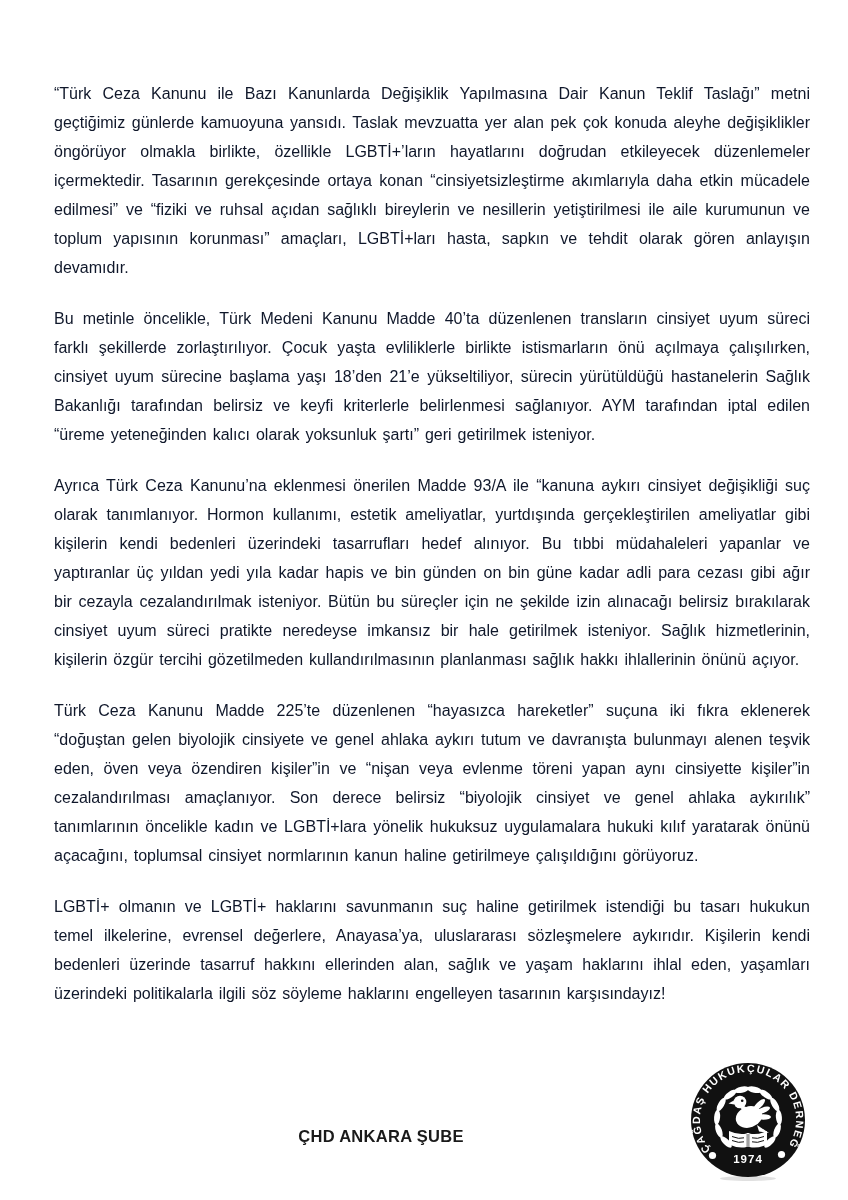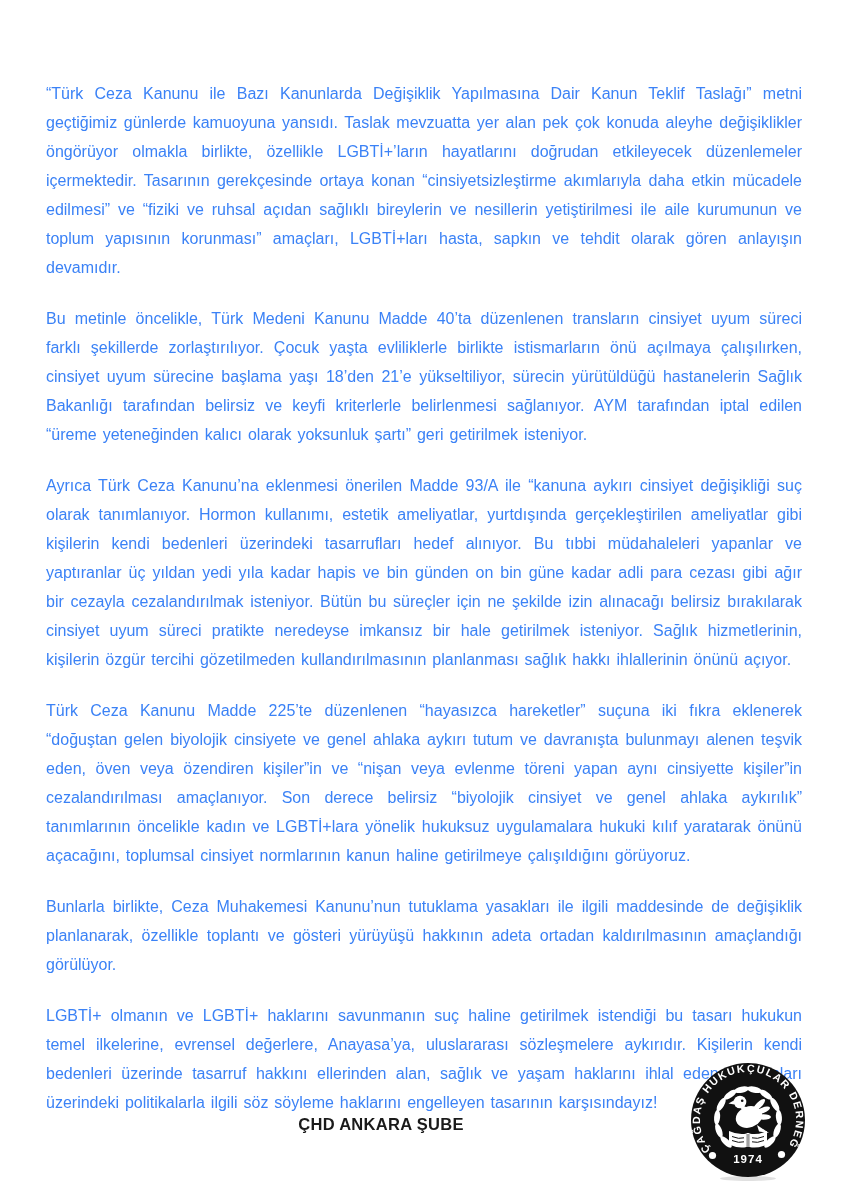--- a/index.html
+++ b/index.html
@@ -11,45 +11,45 @@
     font-family: "Liberation Sans", sans-serif;
     overflow: hidden;
   }
   .page {
     position: absolute;
     inset: 0;
     background: #ffffff;
   }
   .content {
     position: absolute;
-    left: 46px;
+    left: 54px;
     top: 79px;
     width: 756px;
-    color: #3b82f6;
+    color: #0f172a;
     font-size: 16px;
     line-height: 29px;
     text-align: justify;
   }
   .content p {
     margin: 0 0 22px 0;
     word-spacing: 1.5px;
   }
   .footer {
     position: absolute;
     left: 46px;
     top: 1106px;
     width: 670px;
     text-align: center;
     color: #1a1a1a;
     font-weight: bold;
     font-size: 16.5px;
     line-height: 28px;
     letter-spacing: 0.3px;
   }
-  .footer .footer-line { margin: 4px; }
+  .footer .footer-line { margin: 16px; }
   .logo {
     position: absolute;
     left: 688px;
     top: 1060px;
     width: 120px;
     height: 122px;
   }
   .ring-text {
     font-family: "Liberation Sans", sans-serif;
     font-weight: bold;
@@ -68,21 +68,20 @@
 </head>
 <body>
 
 <div class="page">
 
   <div class="content">
     <p>“Türk Ceza Kanunu ile Bazı Kanunlarda Değişiklik Yapılmasına Dair Kanun Teklif Taslağı” metni geçtiğimiz günlerde kamuoyuna yansıdı. Taslak mevzuatta yer alan pek çok konuda aleyhe değişiklikler öngörüyor olmakla birlikte, özellikle LGBTİ+’ların hayatlarını doğrudan etkileyecek düzenlemeler içermektedir. Tasarının gerekçesinde ortaya konan “cinsiyetsizleştirme akımlarıyla daha etkin mücadele edilmesi” ve “fiziki ve ruhsal açıdan sağlıklı bireylerin ve nesillerin yetiştirilmesi ile aile kurumunun ve toplum yapısının korunması” amaçları, LGBTİ+ları hasta, sapkın ve tehdit olarak gören anlayışın devamıdır.</p>
     <p>Bu metinle öncelikle, Türk Medeni Kanunu Madde 40’ta düzenlenen transların cinsiyet uyum süreci farklı şekillerde zorlaştırılıyor. Çocuk yaşta evliliklerle birlikte istismarların önü açılmaya çalışılırken, cinsiyet uyum sürecine başlama yaşı 18’den 21’e yükseltiliyor, sürecin yürütüldüğü hastanelerin Sağlık Bakanlığı tarafından belirsiz ve keyfi kriterlerle belirlenmesi sağlanıyor. AYM tarafından iptal edilen “üreme yeteneğinden kalıcı olarak yoksunluk şartı” geri getirilmek isteniyor.</p>
     <p>Ayrıca Türk Ceza Kanunu’na eklenmesi önerilen Madde 93/A ile “kanuna aykırı cinsiyet değişikliği suç olarak tanımlanıyor. Hormon kullanımı, estetik ameliyatlar, yurtdışında gerçekleştirilen ameliyatlar gibi kişilerin kendi bedenleri üzerindeki tasarrufları hedef alınıyor. Bu tıbbi müdahaleleri yapanlar ve yaptıranlar üç yıldan yedi yıla kadar hapis ve bin günden on bin güne kadar adli para cezası gibi ağır bir cezayla cezalandırılmak isteniyor. Bütün bu süreçler için ne şekilde izin alınacağı belirsiz bırakılarak cinsiyet uyum süreci pratikte neredeyse imkansız bir hale getirilmek isteniyor. Sağlık hizmetlerinin, kişilerin özgür tercihi gözetilmeden kullandırılmasının planlanması sağlık hakkı ihlallerinin önünü açıyor.</p>
     <p>Türk Ceza Kanunu Madde 225’te düzenlenen “hayasızca hareketler” suçuna iki fıkra eklenerek “doğuştan gelen biyolojik cinsiyete ve genel ahlaka aykırı tutum ve davranışta bulunmayı alenen teşvik eden, öven veya özendiren kişiler”in ve “nişan veya evlenme töreni yapan aynı cinsiyette kişiler”in cezalandırılması amaçlanıyor. Son derece belirsiz “biyolojik cinsiyet ve genel ahlaka aykırılık” tanımlarının öncelikle kadın ve LGBTİ+lara yönelik hukuksuz uygulamalara hukuki kılıf yaratarak önünü açacağını, toplumsal cinsiyet normlarının kanun haline getirilmeye çalışıldığını görüyoruz.</p>
-    <p>Bunlarla birlikte, Ceza Muhakemesi Kanunu’nun tutuklama yasakları ile ilgili maddesinde de değişiklik planlanarak, özellikle toplantı ve gösteri yürüyüşü hakkının adeta ortadan kaldırılmasının amaçlandığı görülüyor.</p>
     <p>LGBTİ+ olmanın ve LGBTİ+ haklarını savunmanın suç haline getirilmek istendiği bu tasarı hukukun temel ilkelerine, evrensel değerlere, Anayasa’ya, uluslararası sözleşmelere aykırıdır. Kişilerin kendi bedenleri üzerinde tasarruf hakkını ellerinden alan, sağlık ve yaşam haklarını ihlal eden, yaşamları üzerindeki politikalarla ilgili söz söyleme haklarını engelleyen tasarının karşısındayız!</p>
   </div>
 
   <div class="footer">
     <p class="footer-line">ÇHD ANKARA ŞUBE</p>
   </div>
 
   <svg class="logo" viewBox="0 0 120 122" aria-hidden="true">
 
     <ellipse cx="60" cy="118.5" rx="28" ry="2.5" fill="#000000" opacity="0.12"></ellipse>

